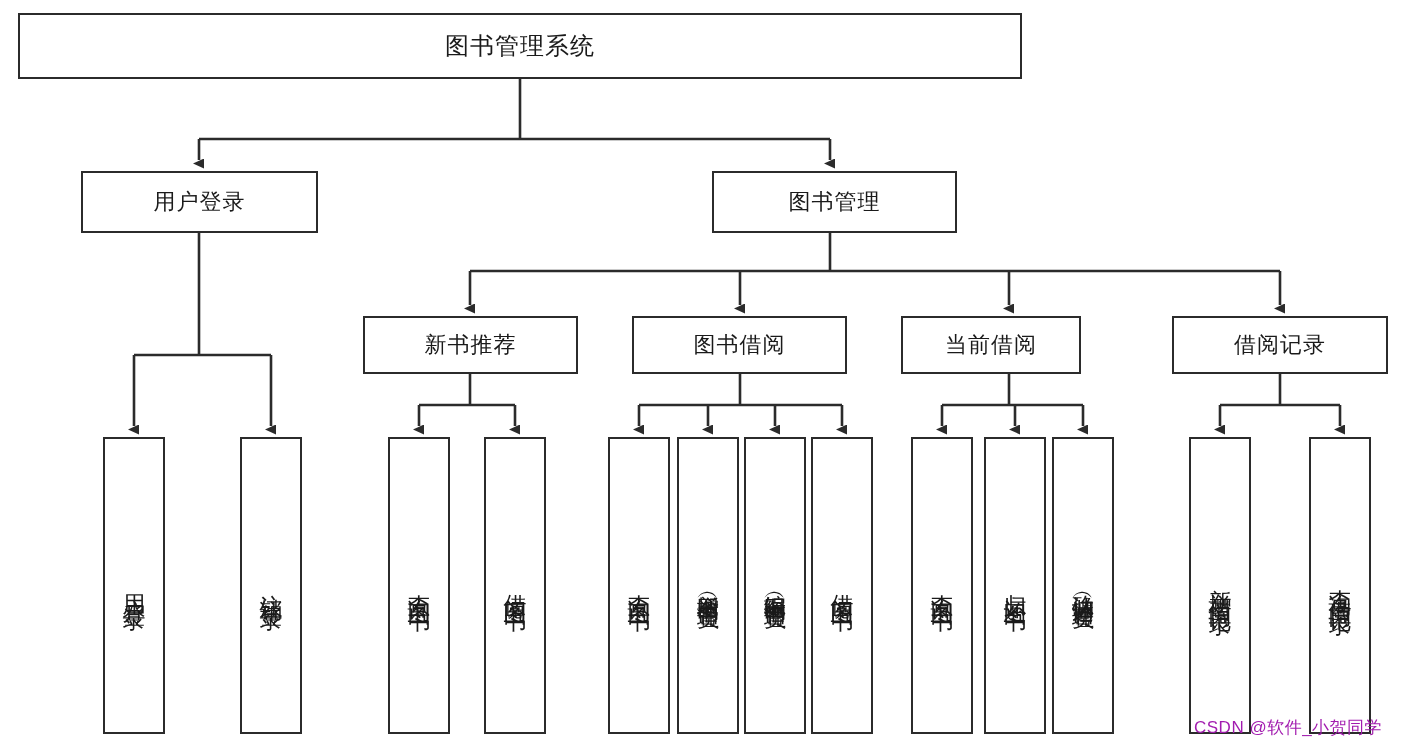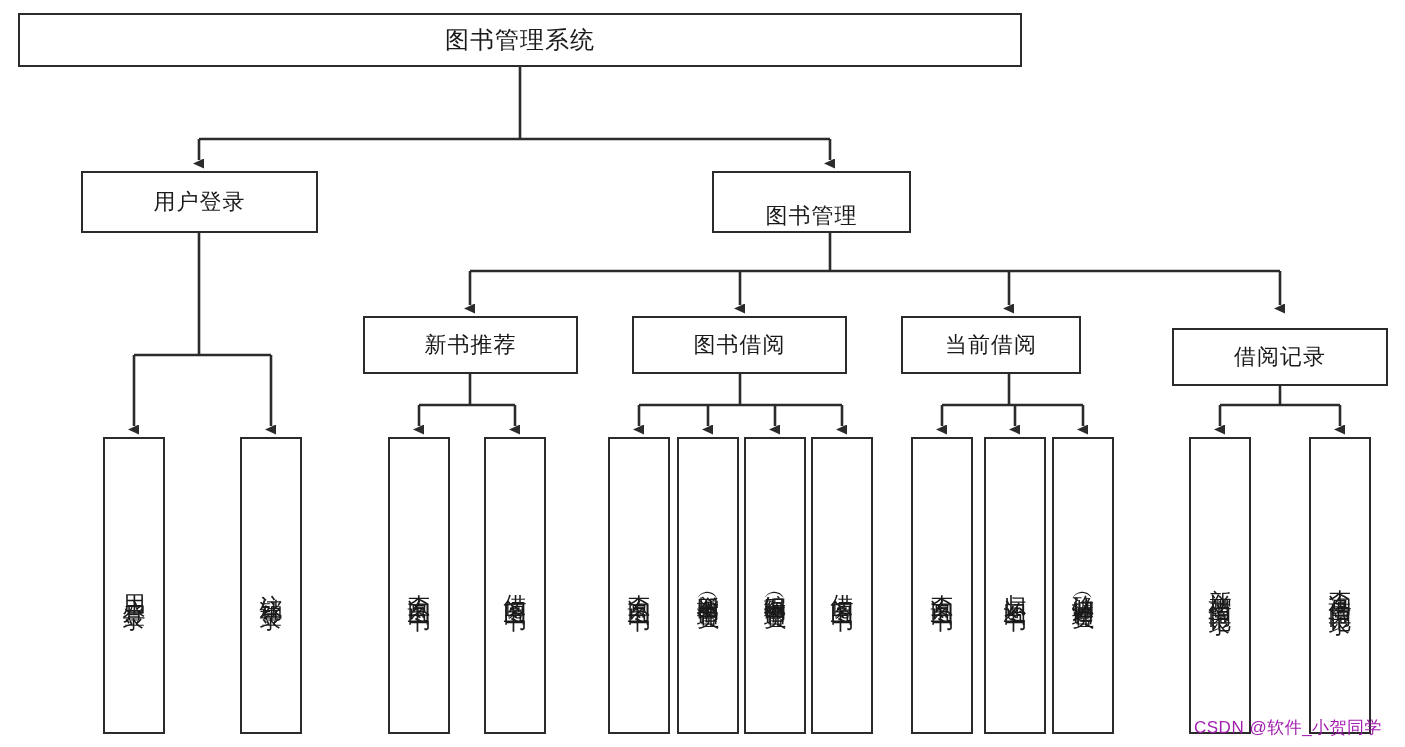--- a/index.html
+++ b/index.html
@@ -115,41 +115,41 @@
       <path d="M1015,405 L1015,426" marker-end="url(#arrow)"></path>
       <path d="M1083,405 L1083,426" marker-end="url(#arrow)"></path>
 
       <path d="M1280,374 L1280,405"></path>
       <path d="M1220,405 L1340,405"></path>
       <path d="M1220,405 L1220,426" marker-end="url(#arrow)"></path>
       <path d="M1340,405 L1340,426" marker-end="url(#arrow)"></path>
     </g>
   </svg>
 
-  <div class="node node-root" style="left:18px; top:13px; width:1004px; height:54px;">
+  <div class="node node-root" style="left:18px; top:13px; width:1004px; height:66px;">
     <span>图书管理系统</span>
   </div>
 
   <div class="node node-h" style="left:81px; top:171px; width:237px; height:62px;">
     <span>用户登录</span>
   </div>
-  <div class="node node-h" style="left:712px; top:171px; width:199px; height:62px;align-items:flex-end;">
+  <div class="node node-h" style="left:712px; top:171px; width:245px; height:62px;">
     <span>图书管理</span>
   </div>
 
   <div class="node node-h" style="left:632px; top:316px; width:215px; height:58px;">
     <span>图书借阅</span>
   </div>
   <div class="node node-h" style="left:363px; top:316px; width:215px; height:58px;">
     <span>新书推荐</span>
   </div>
   <div class="node node-h" style="left:901px; top:316px; width:180px; height:58px;">
     <span>当前借阅</span>
   </div>
-  <div class="node node-h" style="left:1172px; top:316px; width:216px; height:58px;margin-top:12px;">
+  <div class="node node-h" style="left:1172px; top:316px; width:216px; height:58px;">
     <span>借阅记录</span>
   </div>
 
   <div class="node node-v" style="left:103px; top:437px; width:62px; height:297px;">
     <span>用户登录</span>
   </div>
   <div class="node node-v" style="left:240px; top:437px; width:62px; height:297px;">
     <span>注销登录</span>
   </div>
   <div class="node node-v" style="left:388px; top:437px; width:62px; height:297px;">

